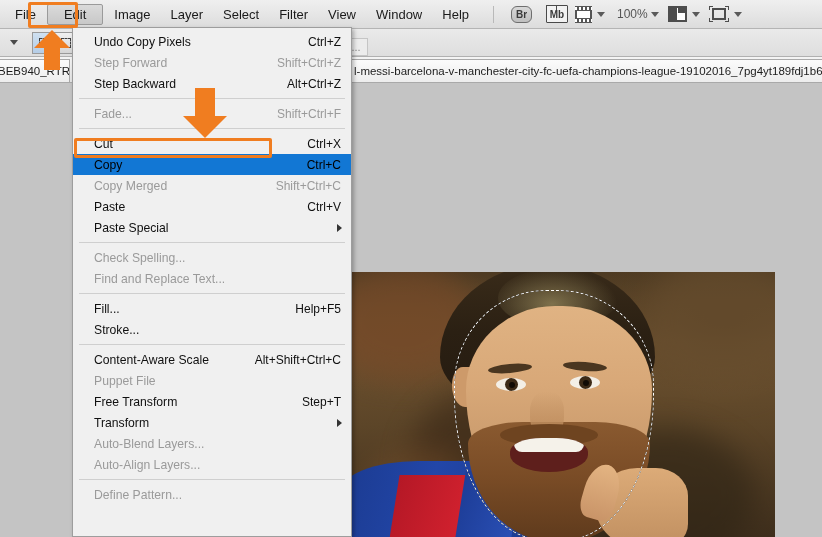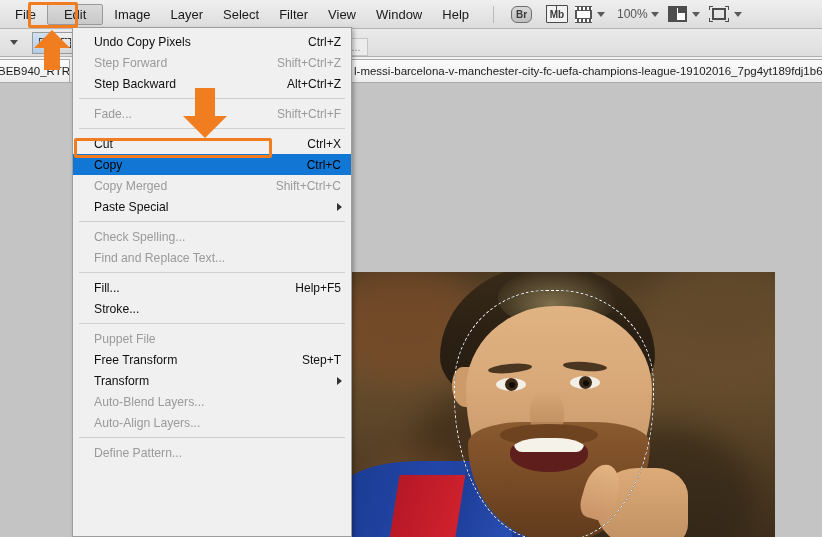--- a/index.html
+++ b/index.html
@@ -464,39 +464,47 @@
       </div>
       <div class="m-row hl">
         <span class="m-label">Copy</span>
         <span class="m-accel">Ctrl+C</span>
       </div>
       <div class="m-row disabled">
         <span class="m-label">Copy Merged</span>
         <span class="m-accel">Shift+Ctrl+C</span>
       </div>
       <div class="m-row">
+        <span class="m-label">Paste</span>
+        <span class="m-accel">Ctrl+V</span>
+      </div>
+      <div class="m-row">
         <span class="m-label">Paste Special</span>
         <span class="m-arrow"></span>
       </div>
       <div class="m-sep"></div>
       <div class="m-row disabled">
         <span class="m-label">Check Spelling...</span>
       </div>
       <div class="m-row disabled">
         <span class="m-label">Find and Replace Text...</span>
       </div>
       <div class="m-sep"></div>
       <div class="m-row">
         <span class="m-label">Fill...</span>
         <span class="m-accel">Help+F5</span>
       </div>
       <div class="m-row">
         <span class="m-label">Stroke...</span>
       </div>
       <div class="m-sep"></div>
+      <div class="m-row">
+        <span class="m-label">Content-Aware Scale</span>
+        <span class="m-accel">Alt+Shift+Ctrl+C</span>
+      </div>
       <div class="m-row disabled">
         <span class="m-label">Puppet File</span>
       </div>
       <div class="m-row">
         <span class="m-label">Free Transform</span>
         <span class="m-accel">Step+T</span>
       </div>
       <div class="m-row">
         <span class="m-label">Transform</span>
         <span class="m-arrow"></span>

